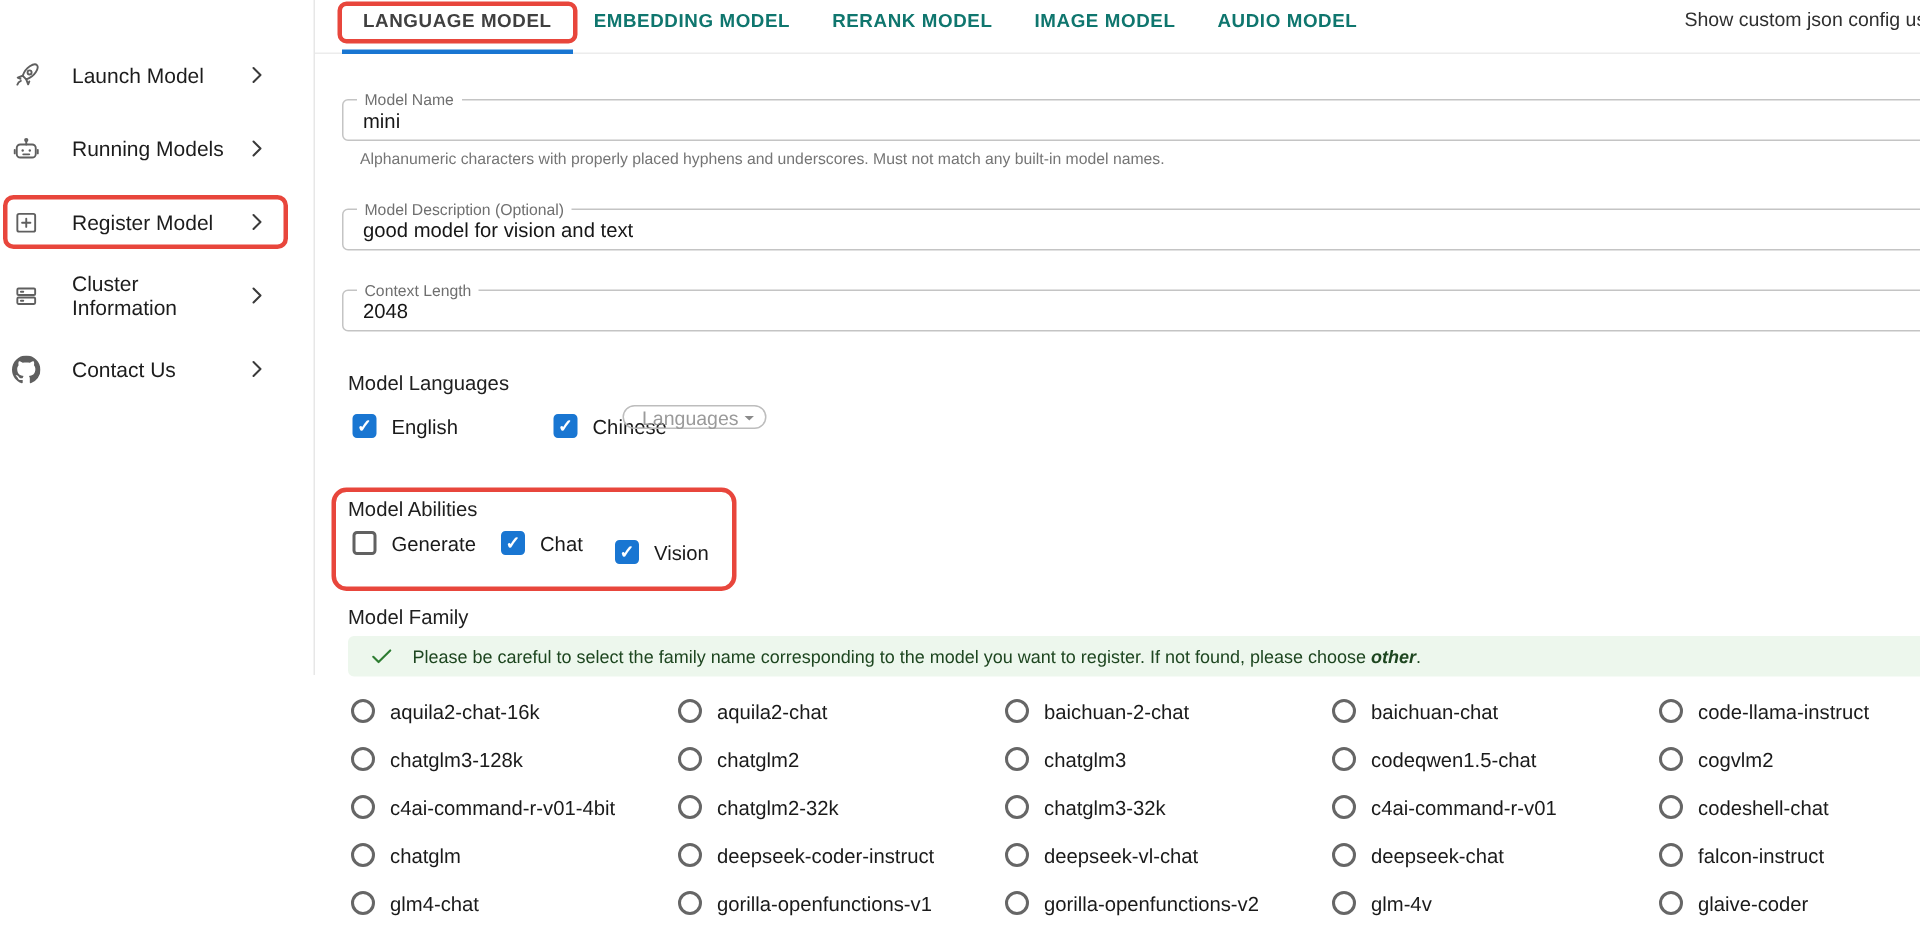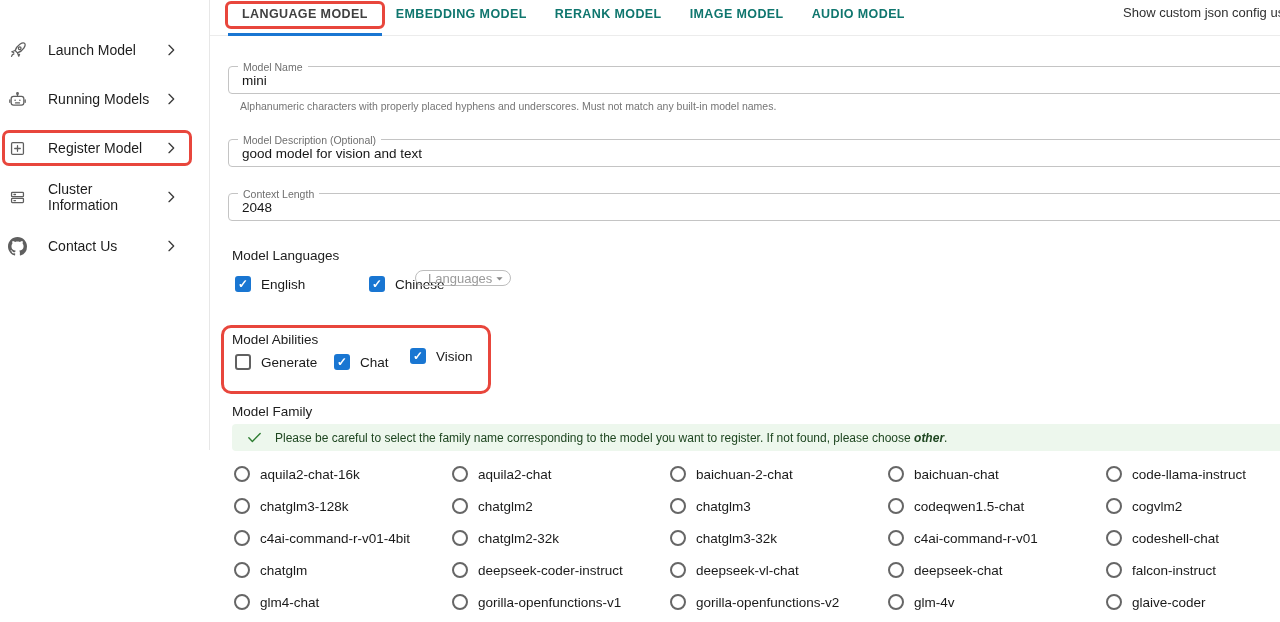--- a/index.html
+++ b/index.html
@@ -232,21 +232,21 @@
   <div class="section-label" style="top:332px;">Model Abilities</div>
 
   <div class="cb-item" style="left:25px; top:354px;">
     <span class="cb"></span>
     <span class="cb-label">Generate</span>
   </div>
   <div class="cb-item" style="left:124px; top:354px;">
     <span class="cb checked"></span>
     <span class="cb-label">Chat</span>
   </div>
-  <div class="cb-item" style="left:200px; top:348px;text-align:right;">
+  <div class="cb-item" style="left:200px; top:360px;text-align:right;">
     <span class="cb checked"></span>
     <span class="cb-label">Vision</span>
   </div>
 
   <div class="redbox redbox-abilities"></div>
 
   <div class="section-label" style="top:404px;">Model Family</div>
 
   <div class="alert">
     <span>

